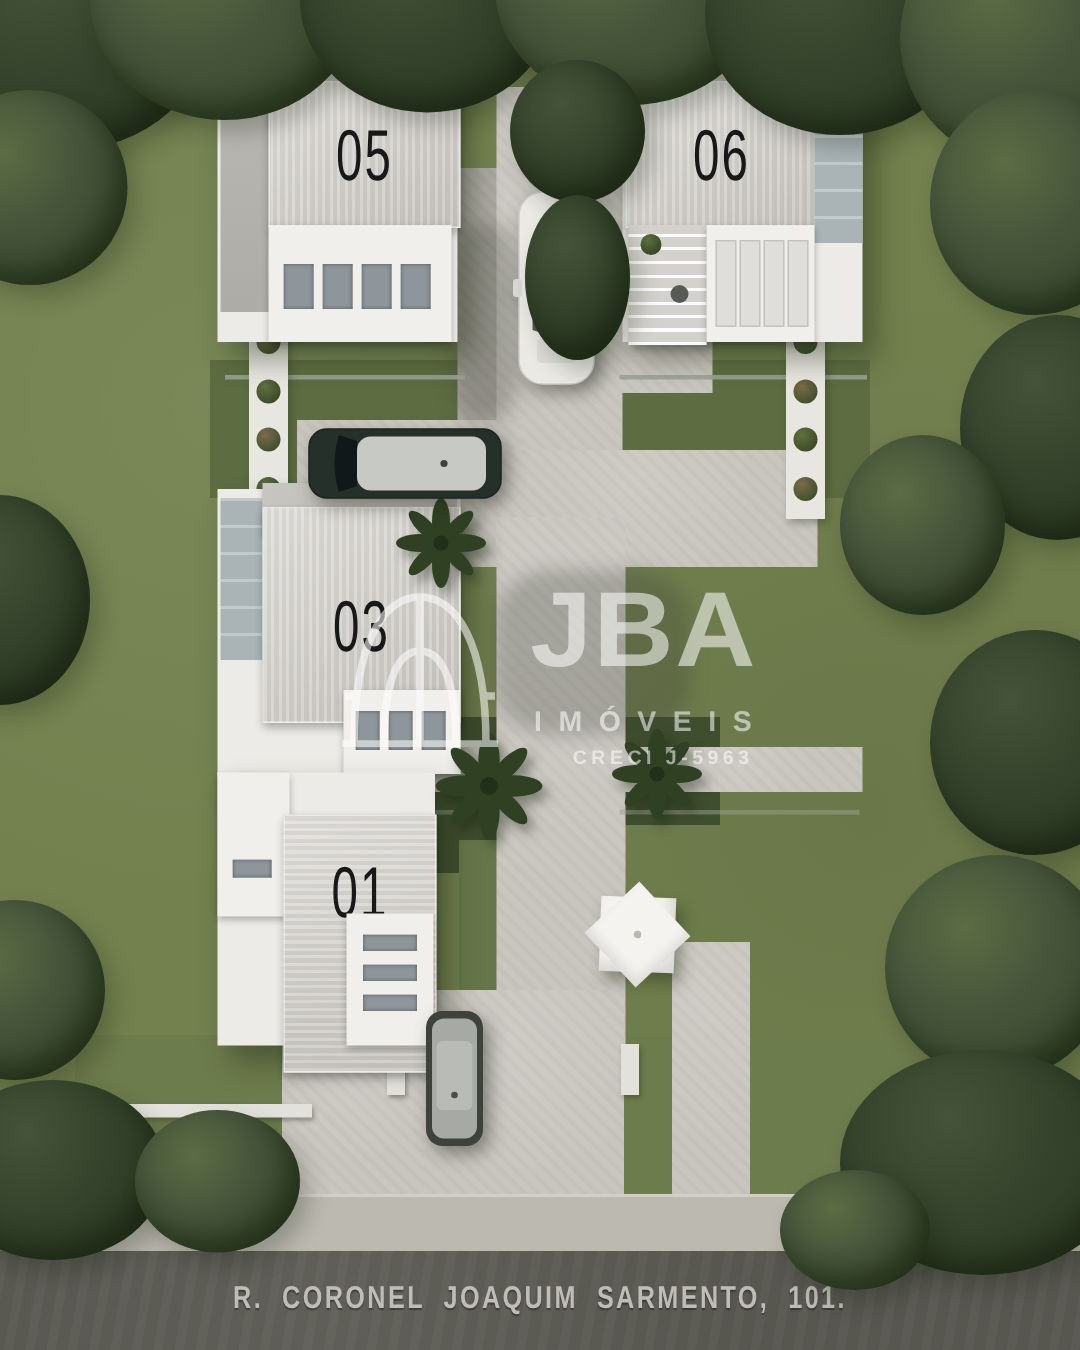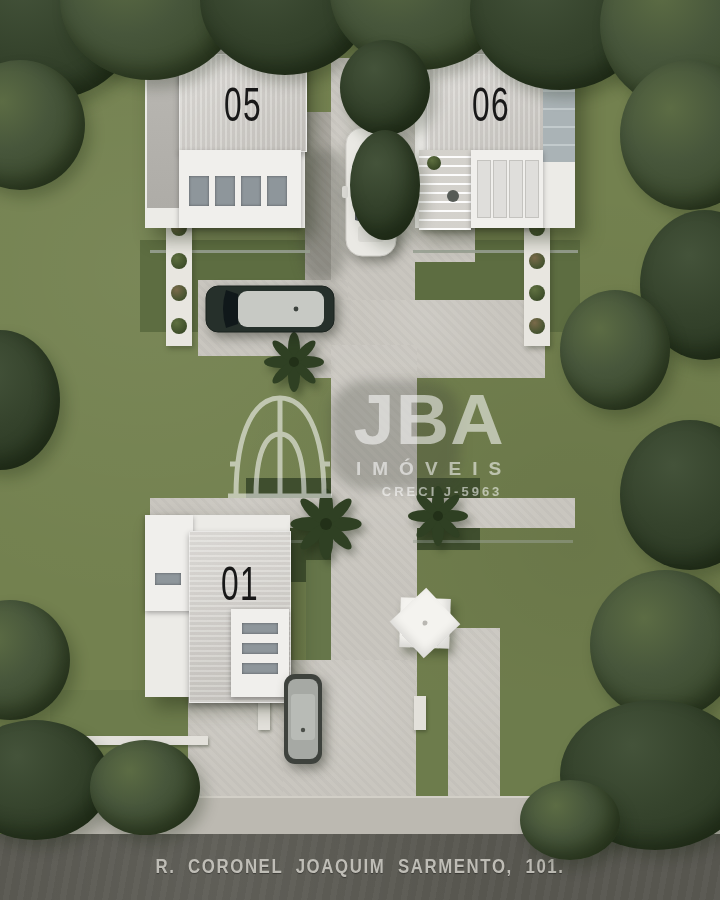--- a/index.html
+++ b/index.html
@@ -85,21 +85,21 @@
     background:#b9b7b2;transform:translate(-50%,-50%);}
   
   .palm{position:absolute;z-index:6;filter:drop-shadow(4px 5px 4px rgba(20,30,10,.4));}
   
   .car{position:absolute;z-index:6;filter:drop-shadow(4px 5px 6px rgba(30,35,25,.45));}
   
   .watermark{position:absolute;left:228px;top:386px;z-index:10;display:flex;align-items:flex-start;
     gap:14px;color:var(--watermark);opacity:.55;pointer-events:none;}
   .wm-text{display:flex;flex-direction:column;align-items:center;}
   .wm-brand{font-size:74px;font-weight:700;line-height:.92;letter-spacing:1px;transform:scaleY(.96);}
-  .wm-sub{font-size:19px;font-weight:700;letter-spacing:11px;margin-top:4px;margin-left:10px;}
+  .wm-sub{font-size:19px;font-weight:700;letter-spacing:11px;margin-top:17px;margin-left:10px;}
   .wm-license{font-size:13px;font-weight:700;letter-spacing:3px;margin-top:4px;margin-left:26px;}
 </style>
 </head>
 <body>
 
 <div class="stage">
 
   <div class="lawn" style="left:140px;top:240px;width:170px;height:92px;background:#5d6d41;"></div>
   <div class="lawn" style="left:412px;top:240px;width:168px;height:92px;background:#5d6d41;"></div>
   <div class="lawn" style="left:246px;top:478px;width:86px;height:104px;background:#3f4e2e;"></div>
@@ -157,44 +157,57 @@
       <i class="sky" style="left:10px;top:26px;width:20px;height:30px;"></i>
       <i class="sky" style="left:36px;top:26px;width:20px;height:30px;"></i>
       <i class="sky" style="left:62px;top:26px;width:20px;height:30px;"></i>
       <i class="sky" style="left:88px;top:26px;width:20px;height:30px;"></i>
     </div>
   </div>
 
   <div class="house" style="left:412px;top:28px;">
     <div class="h-base" style="left:3px;top:2px;width:160px;height:198px;"></div>
     <div class="h-part h-upper" style="left:5px;top:0;width:126px;height:56px;"></div>
-    <div class="h-part h-main rib-v" style="left:15px;top:26px;width:126px;height:96px;">
+    <div class="h-part h-main rib-v" style="left:5px;top:26px;width:126px;height:96px;">
       <span class="unit-number" style="top:26px;">06</span>
     </div>
     <div class="h-part h-glass" style="left:131px;top:22px;width:32px;height:112px;"></div>
     <div class="pergola" style="left:7px;top:122px;width:52px;height:80px;">
       <span style="position:absolute;left:8px;top:6px;width:14px;height:14px;border-radius:50%;background:radial-gradient(circle at 35% 30%,#5f7040,#2b391c);"></span>
       <span style="position:absolute;left:28px;top:40px;width:12px;height:12px;border-radius:50%;background:#565b56;"></span>
     </div>
     <div class="h-part h-lower" style="left:59px;top:122px;width:72px;height:78px;">
       <i class="pane" style="left:6px;top:10px;width:12px;height:56px;"></i>
       <i class="pane" style="left:22px;top:10px;width:12px;height:56px;"></i>
       <i class="pane" style="left:38px;top:10px;width:12px;height:56px;"></i>
       <i class="pane" style="left:54px;top:10px;width:12px;height:56px;"></i>
     </div>
   </div>
 
+  <div class="house" style="left:145px;top:322px;">
+    <div class="h-base" style="left:0;top:4px;width:162px;height:190px;"></div>
+    <div class="h-part h-glass" style="left:2px;top:10px;width:28px;height:108px;"></div>
+    <div class="h-part h-upper" style="left:30px;top:0;width:130px;height:34px;"></div>
+    <div class="h-part h-main rib-v" style="left:30px;top:16px;width:130px;height:142px;">
+      <span class="unit-number" style="top:56px;">03</span>
+    </div>
+    <div class="h-part h-lower" style="left:84px;top:138px;width:78px;height:56px;">
+      <i class="sky" style="left:8px;top:14px;width:16px;height:26px;"></i>
+      <i class="sky" style="left:30px;top:14px;width:16px;height:26px;"></i>
+      <i class="sky" style="left:52px;top:14px;width:16px;height:26px;"></i>
+    </div>
+  </div>
 
 
   <div class="house" style="left:145px;top:515px;">
     <div class="h-base" style="left:0;top:0;width:145px;height:182px;"></div>
     <div class="h-part h-lower" style="left:0;top:0;width:48px;height:96px;">
       <i class="sky" style="left:10px;top:58px;width:26px;height:12px;"></i>
     </div>
-    <div class="h-part h-main rib-h" style="left:44px;top:16px;width:100px;height:170px;">
+    <div class="h-part h-main rib-h" style="left:44px;top:28px;width:100px;height:170px;">
       <span class="unit-number" style="top:28px;">01</span>
     </div>
     <div class="h-part h-lower" style="left:86px;top:94px;width:58px;height:88px;">
       <i class="sky" style="left:11px;top:14px;width:36px;height:11px;"></i>
       <i class="sky" style="left:11px;top:34px;width:36px;height:11px;"></i>
       <i class="sky" style="left:11px;top:54px;width:36px;height:11px;"></i>
     </div>
   </div>
 
 

